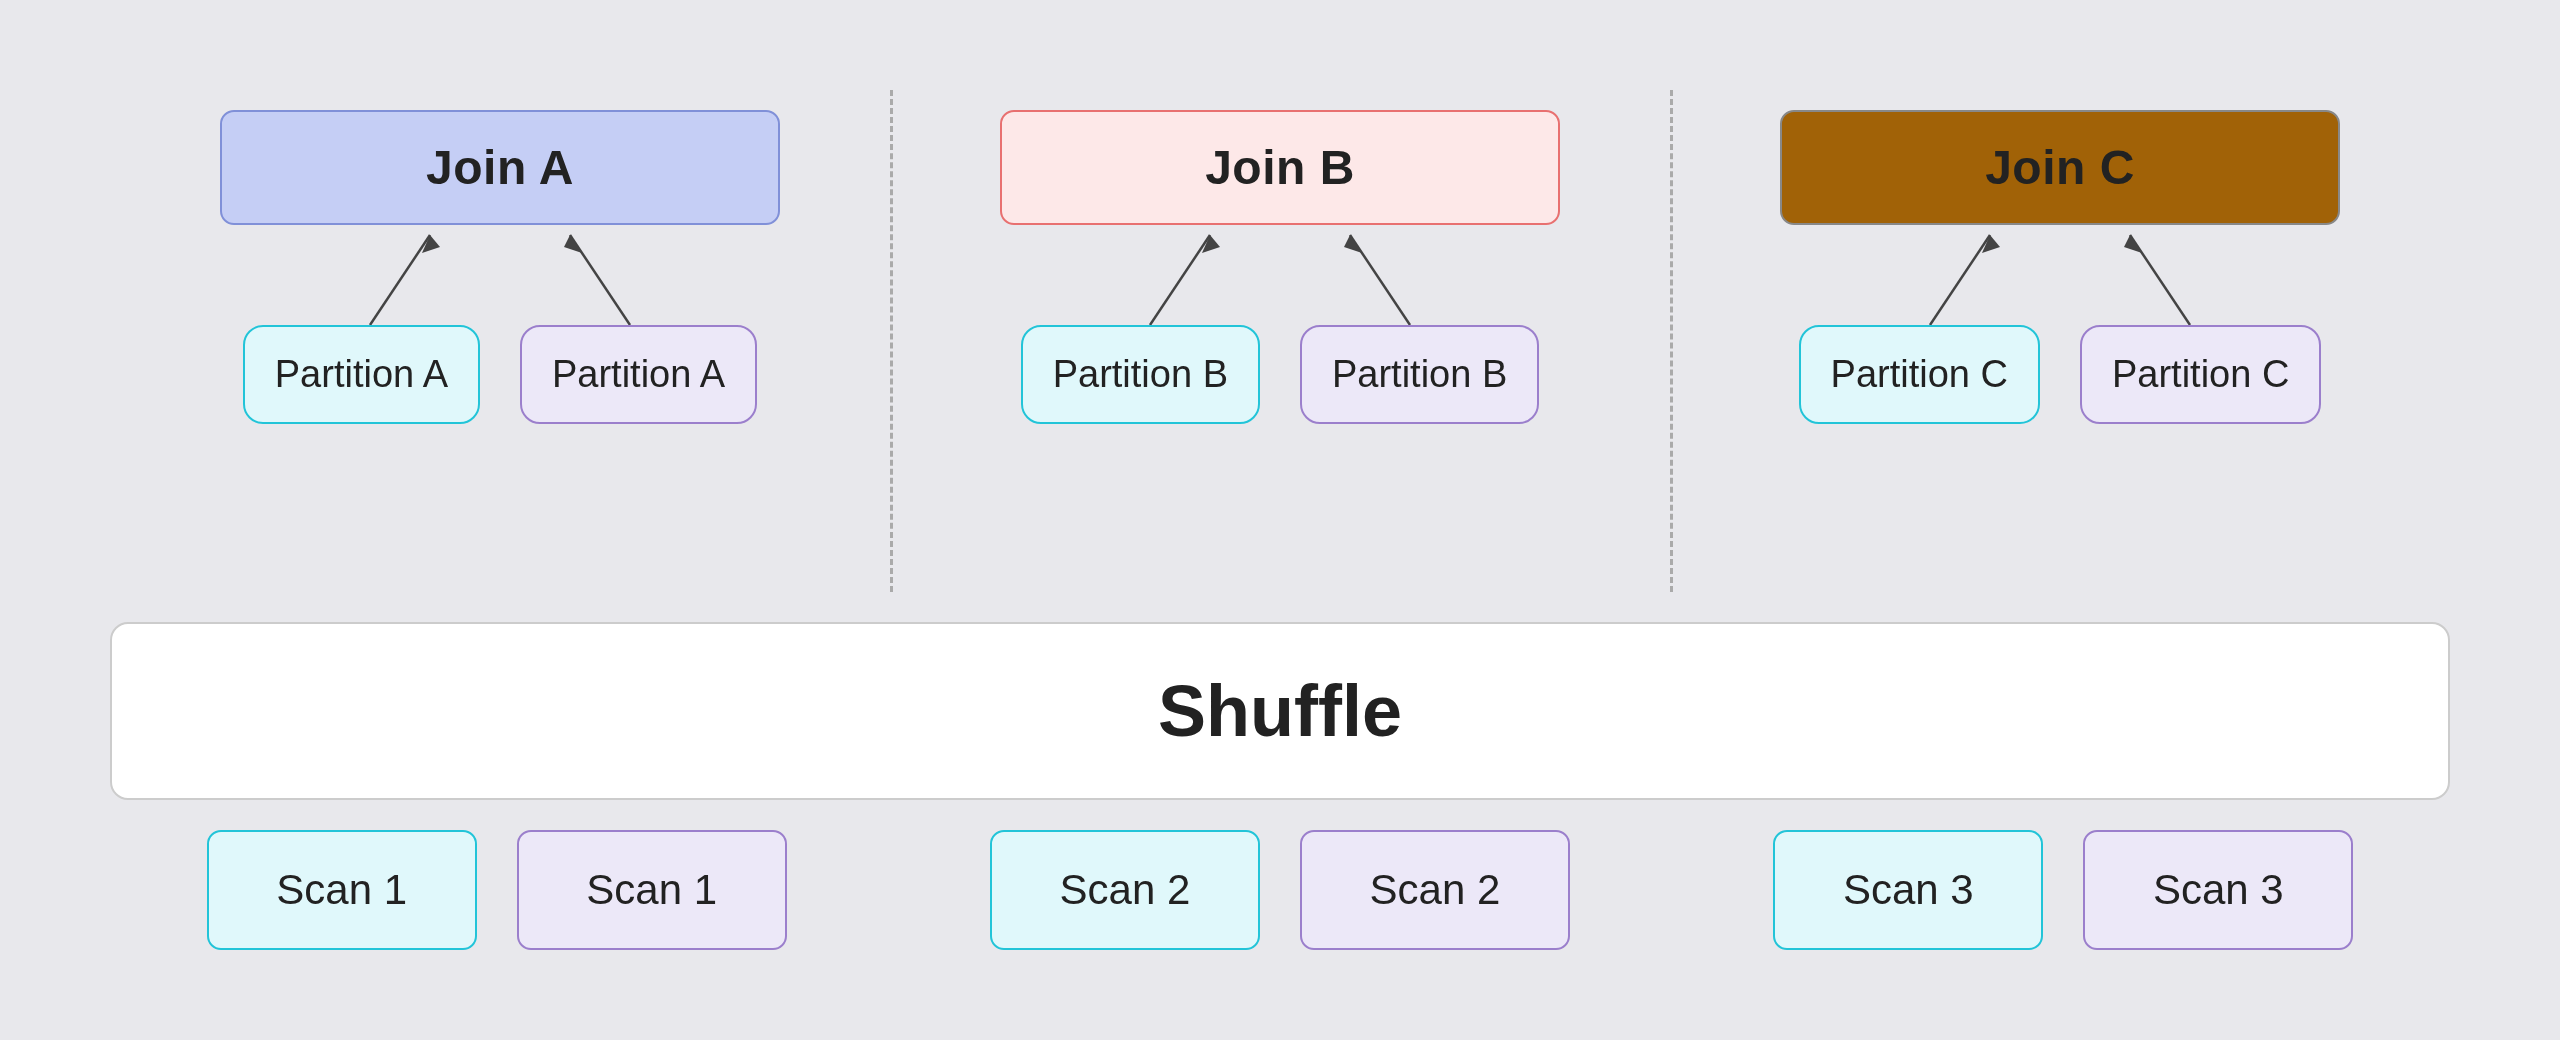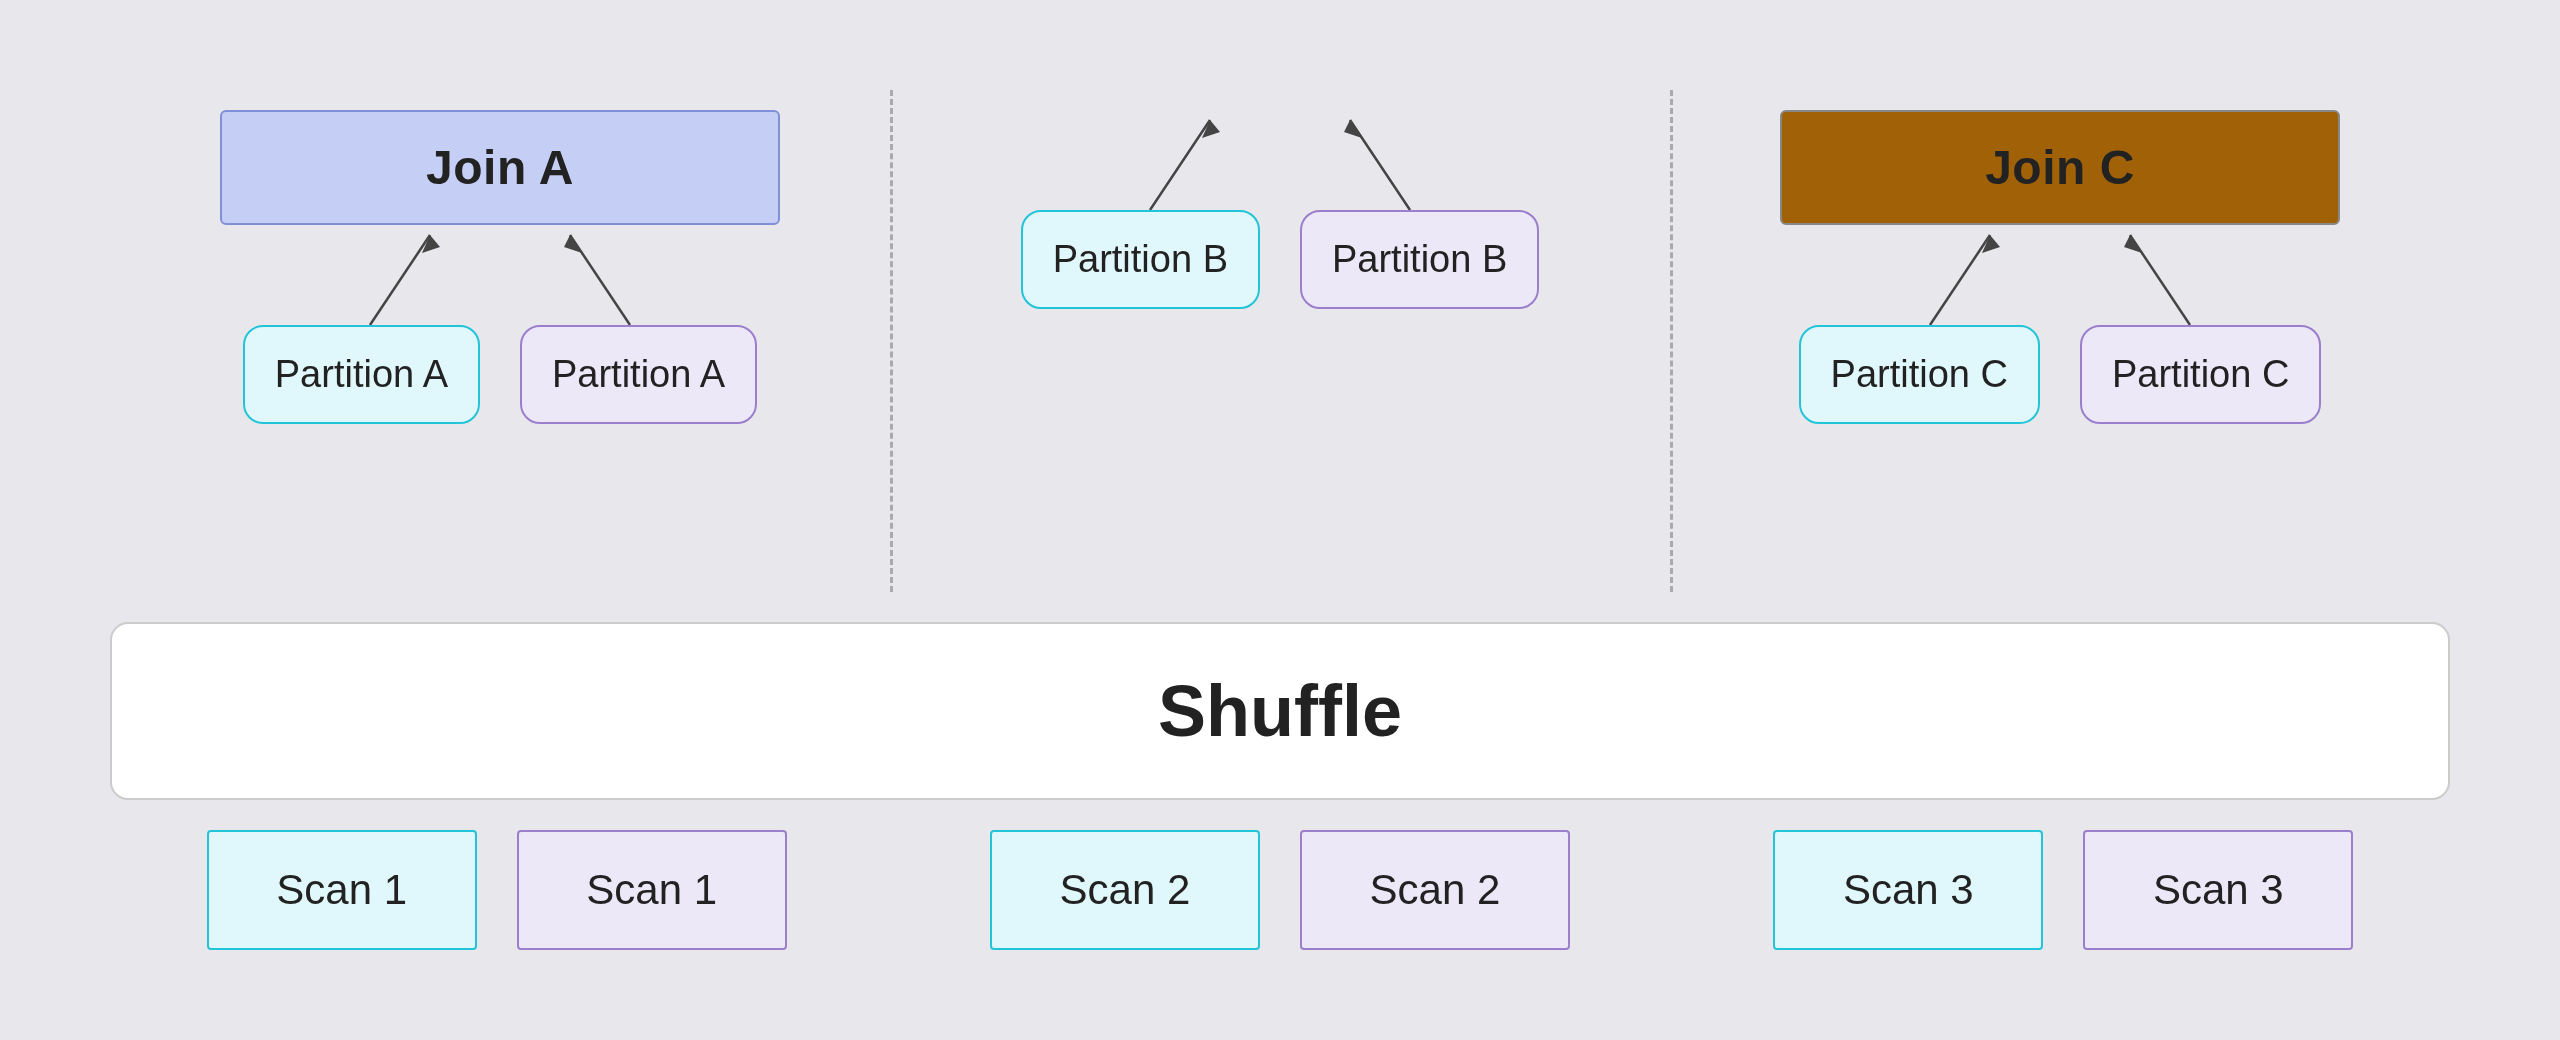--- a/index.html
+++ b/index.html
@@ -51,21 +51,21 @@
       gap: 0;
       width: 33.33%;
       padding: 20px 60px 0 60px;
     }
 
     
     .join-box {
       width: 100%;
       max-width: 560px;
       padding: 28px 20px;
-      border-radius: 6px;
+      border-radius: 14px;
       border: 2.5px solid;
       text-align: center;
       font-size: 48px;
       font-weight: 700;
       letter-spacing: 0.5px;
       position: relative;
     }
 
     .join-box.join-a {
       background: #c5cef5;
@@ -163,21 +163,21 @@
     .scan-pair {
       display: flex;
       flex-direction: row;
       gap: 40px;
       justify-content: center;
       flex: 1;
     }
 
     .scan-box {
       padding: 34px 30px;
-      border-radius: 4px;
+      border-radius: 14px;
       border: 2.5px solid;
       font-size: 42px;
       font-weight: 500;
       text-align: center;
       min-width: 270px;
     }
 
     .scan-box.cyan {
       background: #e0f8fb;
       border-color: #22c4d8;
@@ -218,20 +218,23 @@
         <div class="partition-box cyan">
           <span>Partition A</span>
         </div>
         <div class="partition-box purple">
           <span>Partition A</span>
         </div>
       </div>
     </div>
 
     <div class="join-group">
+      <div class="join-box join-b">
+        <span>Join B</span>
+      </div>
       <div class="arrows-area">
         <svg viewBox="0 0 560 100" preserveAspectRatio="none">
           <line x1="150" y1="100" x2="210" y2="10" stroke="#444" stroke-width="2.5"></line>
           <polygon points="210,10 202,28 220,22" fill="#444"></polygon>
           <line x1="410" y1="100" x2="350" y2="10" stroke="#444" stroke-width="2.5"></line>
           <polygon points="350,10 362,28 344,22" fill="#444"></polygon>
         </svg>
       </div>
       <div class="partition-row">
         <div class="partition-box cyan">

